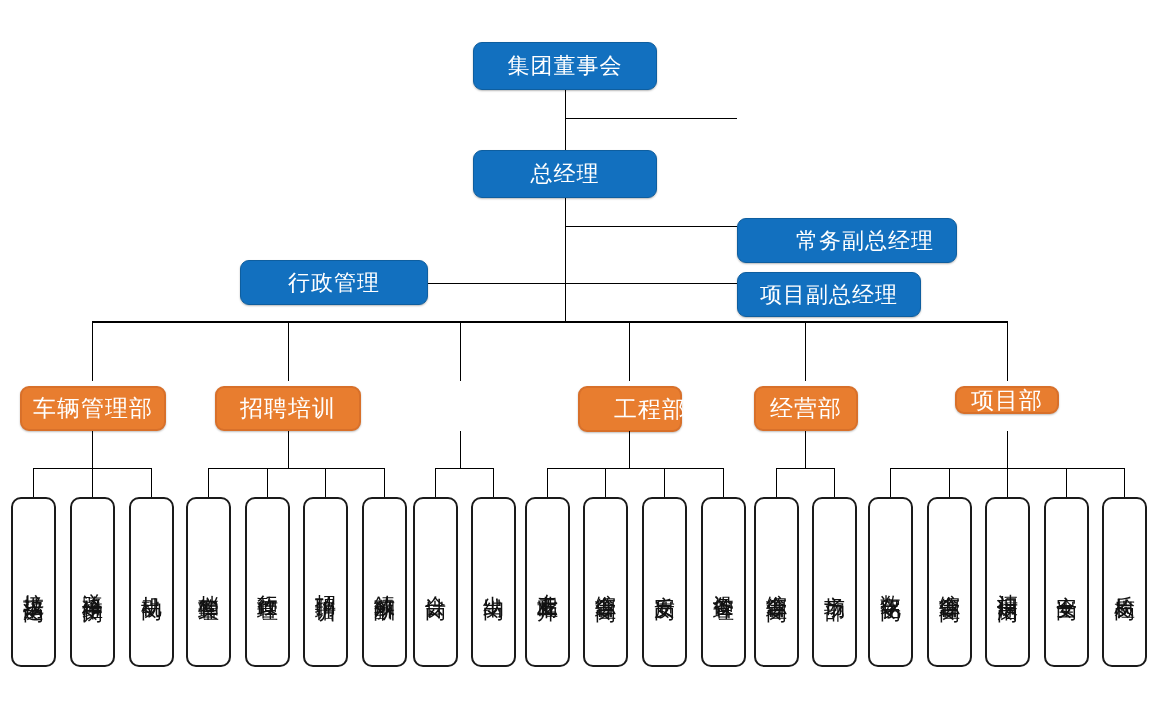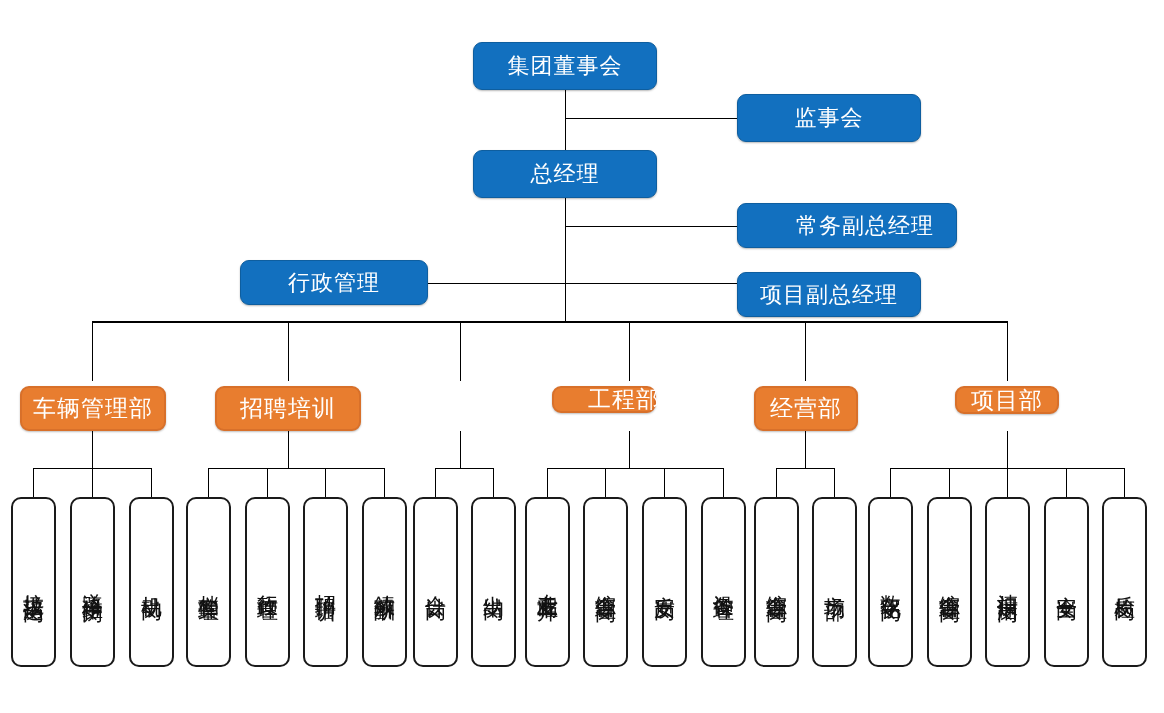--- a/index.html
+++ b/index.html
@@ -34,29 +34,26 @@
 </style>
 </head>
 <body>
 
 <div id="canvas">
 
   <div class="node blue" style="left:473px;top:42px;width:184px;height:48px;">
     <span>集团董事会</span>
   </div>
 
-  <div class="node blue" style="left:737px;top:94px;width:184px;height:48px;">
-    <span>监事会</span>
-  </div>
 
   <div class="node blue" style="left:473px;top:150px;width:184px;height:48px;">
     <span>总经理</span>
   </div>
 
-  <div class="node blue" style="left:737px;top:203px;width:220px;height:45px;padding-left:36px;">
+  <div class="node blue" style="left:737px;top:218px;width:220px;height:45px;padding-left:36px;">
     <span>常务副总经理</span>
   </div>
 
   <div class="node blue" style="left:737px;top:272px;width:184px;height:45px;">
     <span>项目副总经理</span>
   </div>
 
   <div class="node blue" style="left:240px;top:260px;width:188px;height:45px;">
     <span>行政管理</span>
   </div>
@@ -80,21 +77,21 @@
   <div class="ln v" style="left:629px;top:321px;height:60px;"></div>
   <div class="ln v" style="left:805px;top:321px;height:60px;"></div>
   <div class="ln v" style="left:1007px;top:321px;height:60px;"></div>
 
   <div class="node orange" style="left:20px;top:386px;width:146px;height:45px;">
     <span>车辆管理部</span>
   </div>
   <div class="node orange" style="left:215px;top:386px;width:146px;height:45px;">
     <span>招聘培训</span>
   </div>
-  <div class="node orange" style="left:552px;top:386px;width:104px;height:27px;padding-left:40px;">
+  <div class="node orange" style="left:578px;top:386px;width:104px;height:46px;padding-left:40px;">
     <span>工程部</span>
   </div>
   <div class="node orange" style="left:754px;top:386px;width:104px;height:45px;">
     <span>经营部</span>
   </div>
   <div class="node orange" style="left:955px;top:386px;width:104px;height:28px;">
     <span>项目部</span>
   </div>
 
   <div class="ln v" style="left:92px;top:431px;height:37px;"></div>

